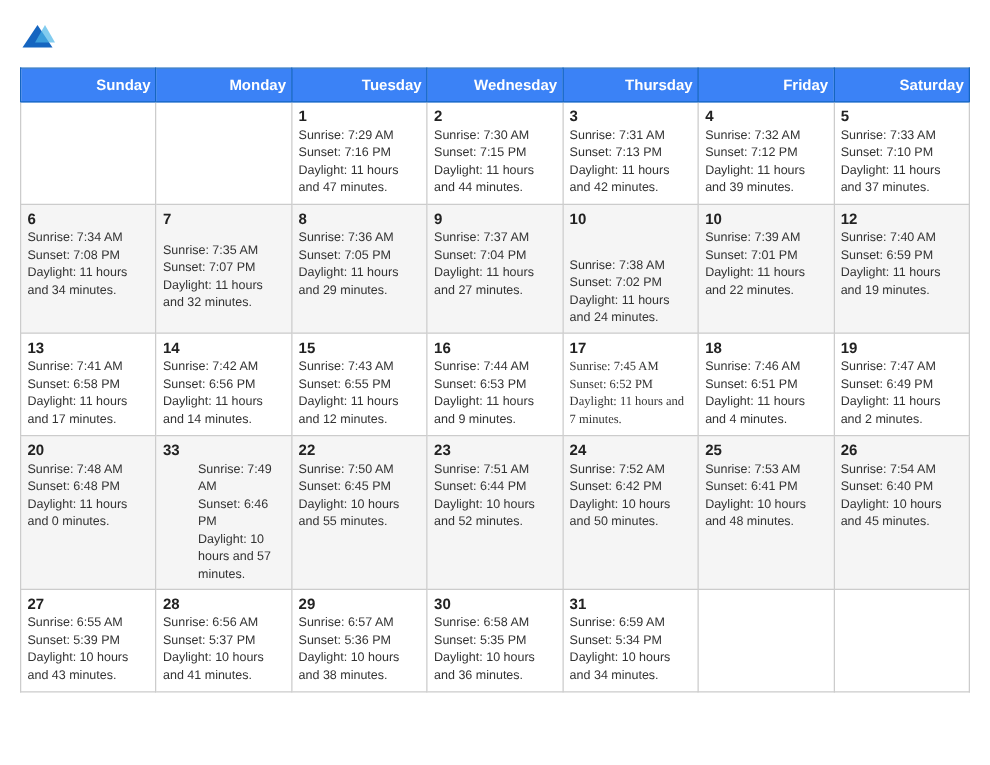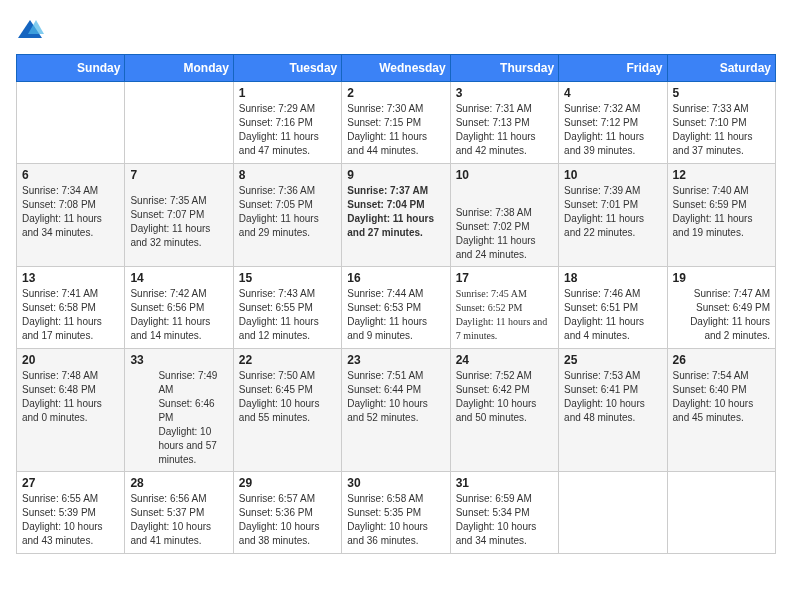--- a/index.html
+++ b/index.html
@@ -172,21 +172,21 @@
 Daylight: 11 hours and 32 minutes.</div>
           </td>
           <td>
             <span class="day-number">8</span>
             <div class="day-info" style="white-space: pre-line;">Sunrise: 7:36 AM
 Sunset: 7:05 PM
 Daylight: 11 hours and 29 minutes.</div>
           </td>
           <td>
             <span class="day-number">9</span>
-            <div class="day-info" style="white-space: pre-line; font-weight: bold;">Sunrise: 7:37 AM
+            <div class="day-info" style="white-space: pre-line;">Sunrise: 7:37 AM
 Sunset: 7:04 PM
 Daylight: 11 hours and 27 minutes.</div>
           </td>
           <td>
             <span class="day-number">10</span>
             <div class="day-info" style="white-space: pre-line; margin-top: 24px;">Sunrise: 7:38 AM
 Sunset: 7:02 PM
 Daylight: 11 hours and 24 minutes.</div>
           </td>
           <td>
@@ -234,21 +234,21 @@
 Daylight: 11 hours and 7 minutes.</div>
           </td>
           <td>
             <span class="day-number">18</span>
             <div class="day-info" style="white-space: pre-line;">Sunrise: 7:46 AM
 Sunset: 6:51 PM
 Daylight: 11 hours and 4 minutes.</div>
           </td>
           <td>
             <span class="day-number">19</span>
-            <div class="day-info" style="white-space: pre-line; text-align: right;">Sunrise: 7:47 AM
+            <div class="day-info" style="white-space: pre-line;">Sunrise: 7:47 AM
 Sunset: 6:49 PM
 Daylight: 11 hours and 2 minutes.</div>
           </td>
         </tr>
         <tr>
           <td>
             <span class="day-number">20</span>
             <div class="day-info" style="white-space: pre-line;">Sunrise: 7:48 AM
 Sunset: 6:48 PM
 Daylight: 11 hours and 0 minutes.</div>

